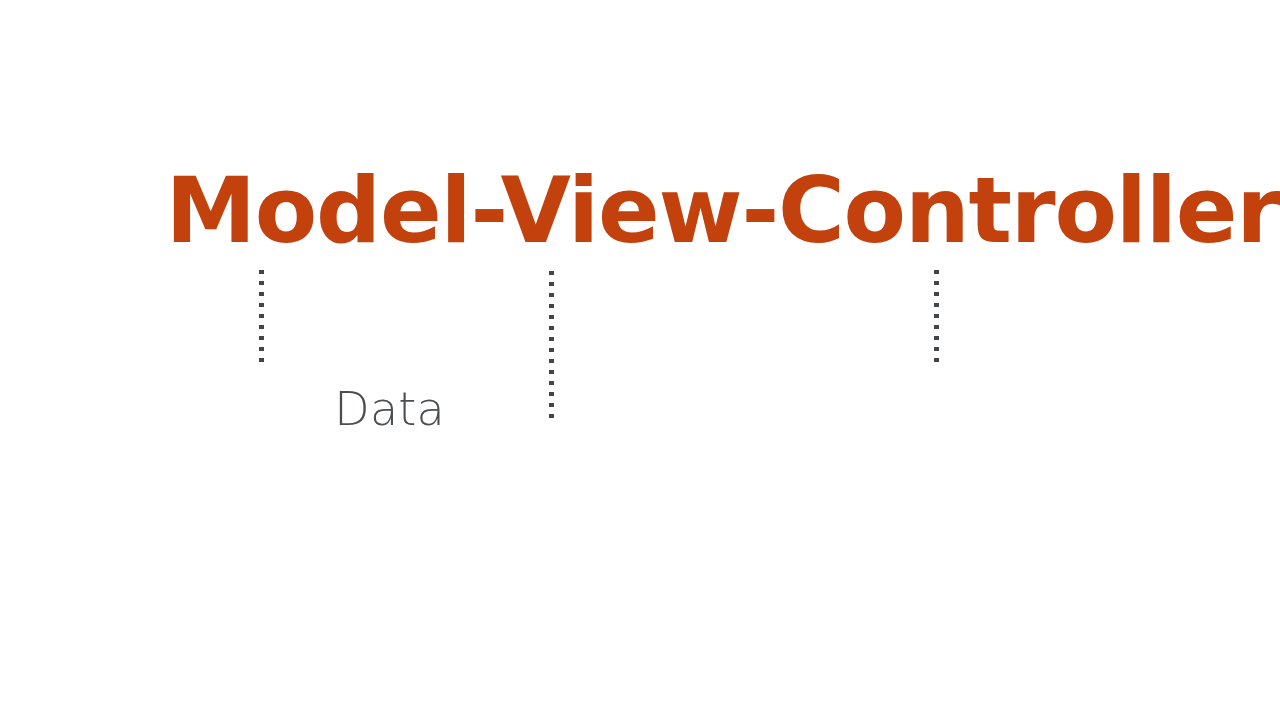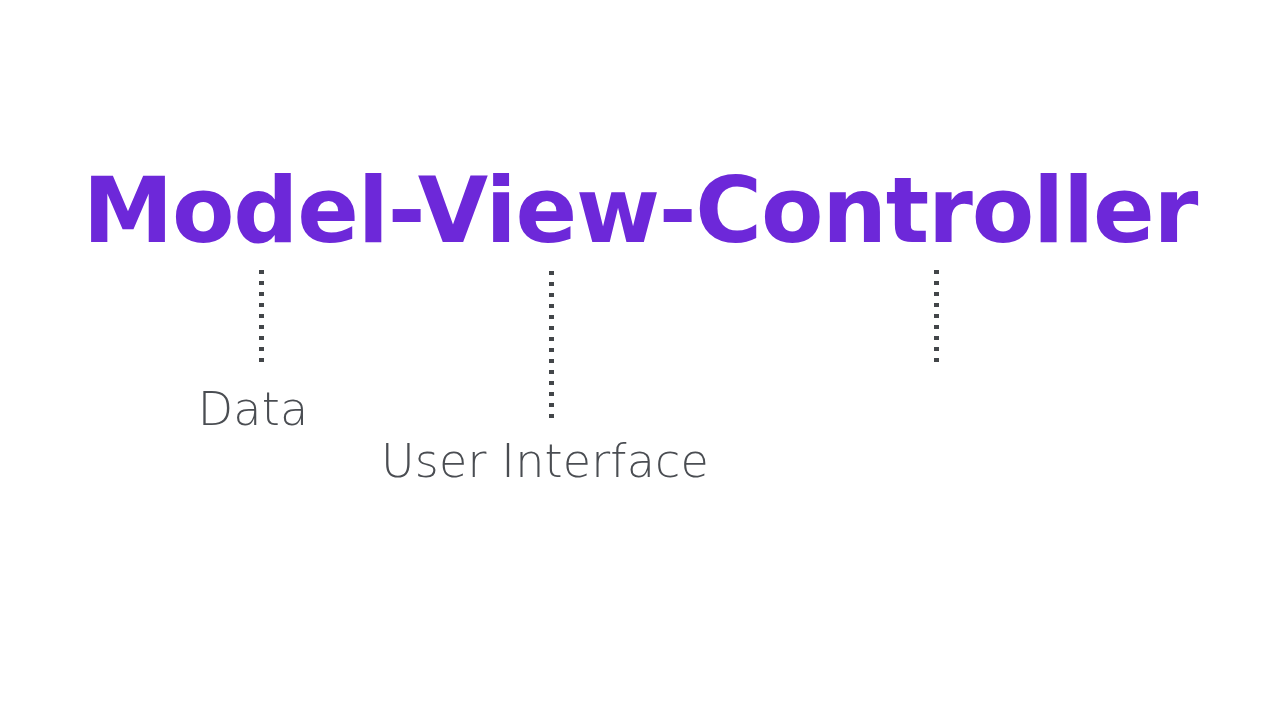--- a/index.html
+++ b/index.html
@@ -21,27 +21,27 @@
     height: 720px;
     background: #ffffff;
   }
 
   
   .title {
     position: absolute;
     left: 0;
     top: 156px;
     width: 1280px;
-    text-align: center;
+    text-align: right;
     font-family: "DejaVu Sans", "Liberation Sans", sans-serif;
     font-size: 91px;
     font-weight: 700;
     letter-spacing: -1.2px;
     line-height: 110px;
-    color: #6d28d9;
+    color: #c2410c;
     white-space: nowrap;
     user-select: none;
   }
 
   
   .connector {
     position: absolute;
     width: 5px;
     background-image: linear-gradient(
         to bottom,
@@ -72,21 +72,21 @@
   
   .leaf-label {
     position: absolute;
     font-family: "DejaVu Sans", "Liberation Sans", sans-serif;
     font-size: 46px;
     font-weight: 300;
     letter-spacing: 0.2px;
     line-height: 52px;
     color: #4a4d52;
     white-space: nowrap;
-    text-align: center;
+    text-align: right;
     user-select: none;
   }
 
   #label-data {
     left: 61px;
     top: 383px;
     width: 384px;
   }
   #label-user-interface {
     left: 353px;
@@ -107,16 +107,15 @@
   <div class="title">Model-View-Controller</div>
 
   <div class="connector" id="connector-model"></div>
 
   <div class="connector" id="connector-view"></div>
 
   <div class="connector" id="connector-controller"></div>
 
   <div class="leaf-label" id="label-data">Data</div>
 
-  <div class="leaf-label" id="label-user-interface">User Interface</div>
 
 
 </div>
 
 </body></html>

